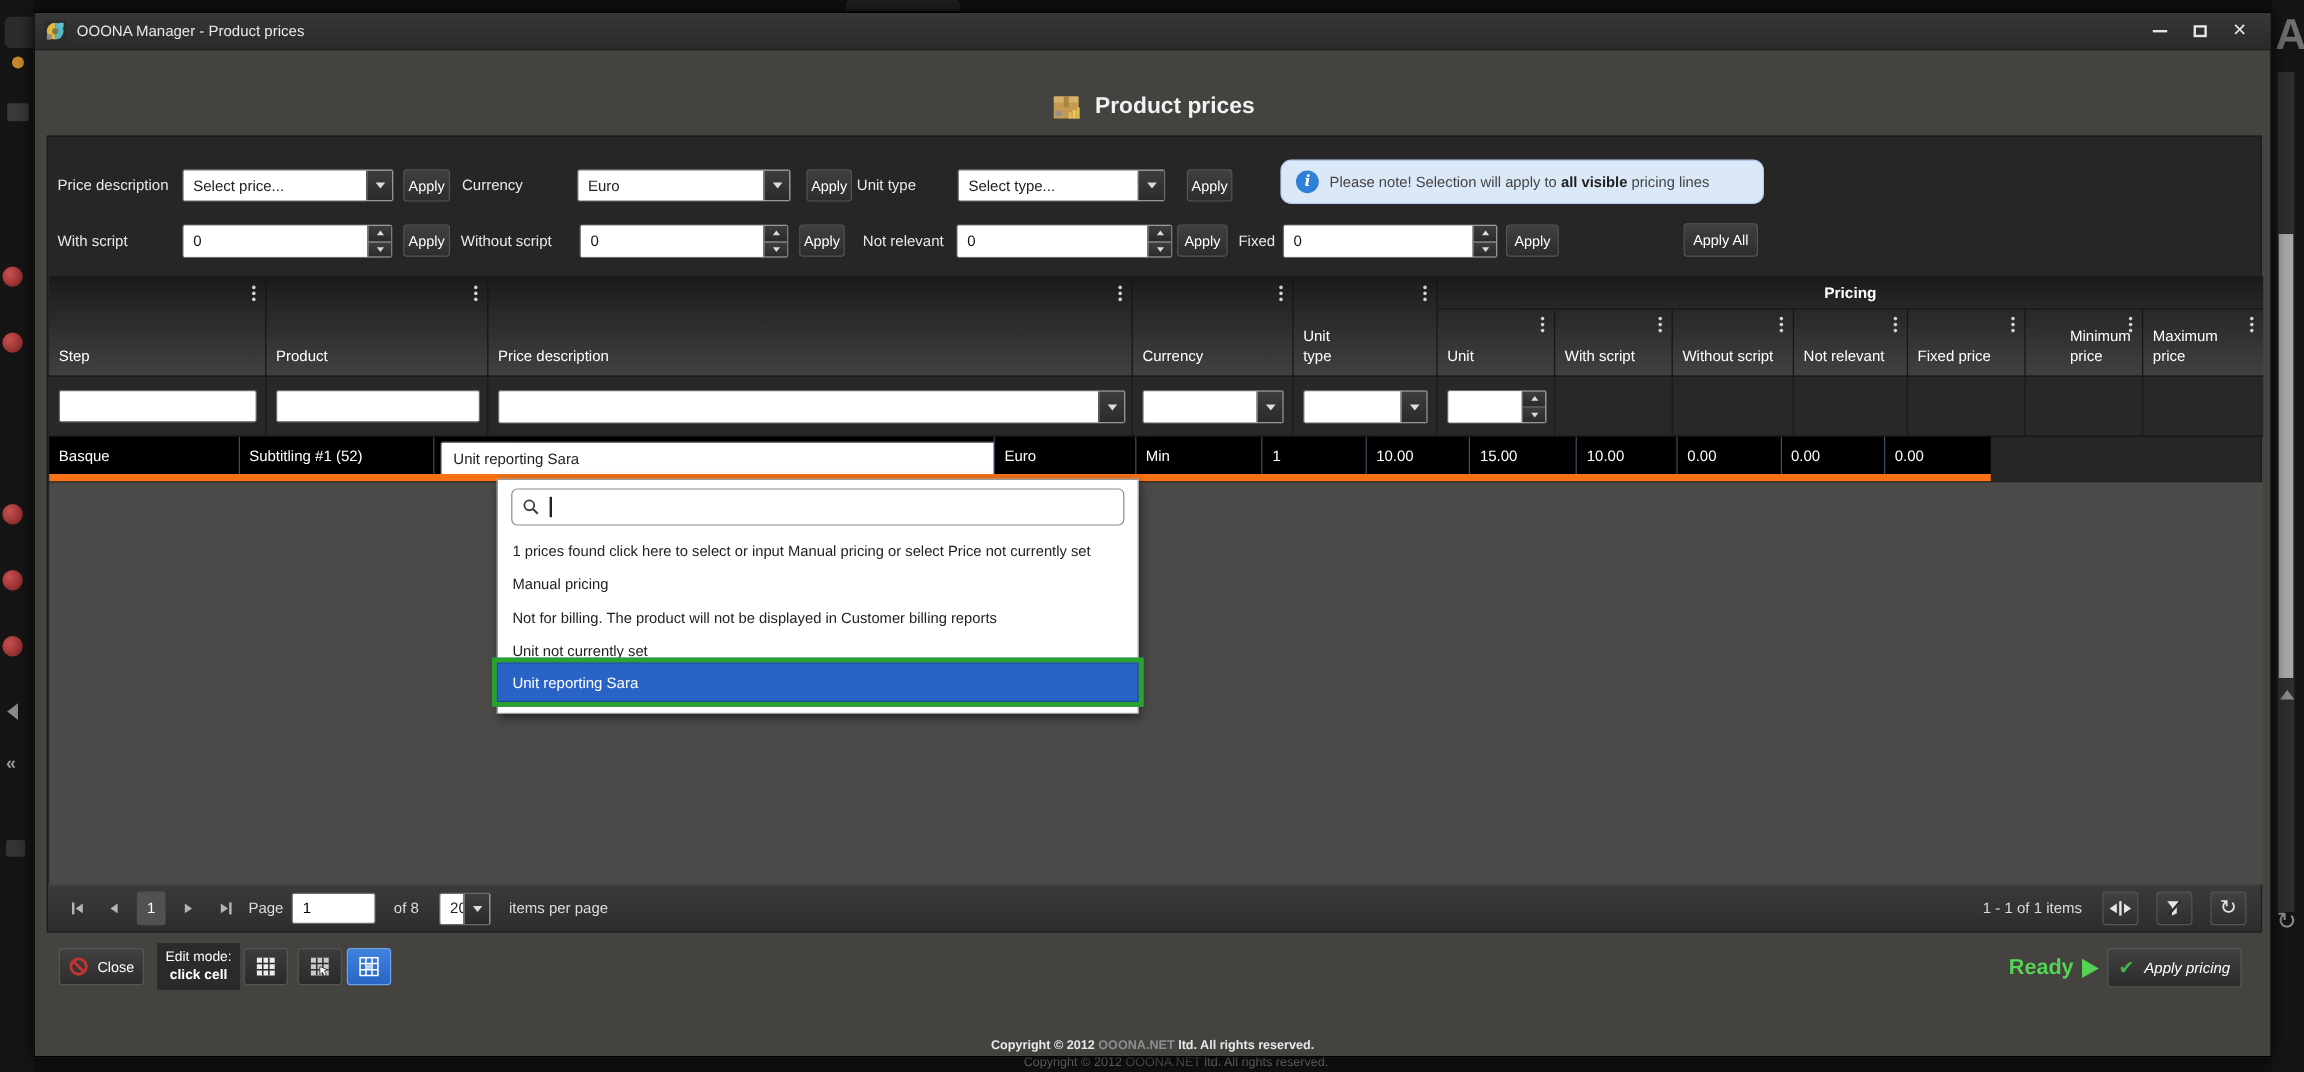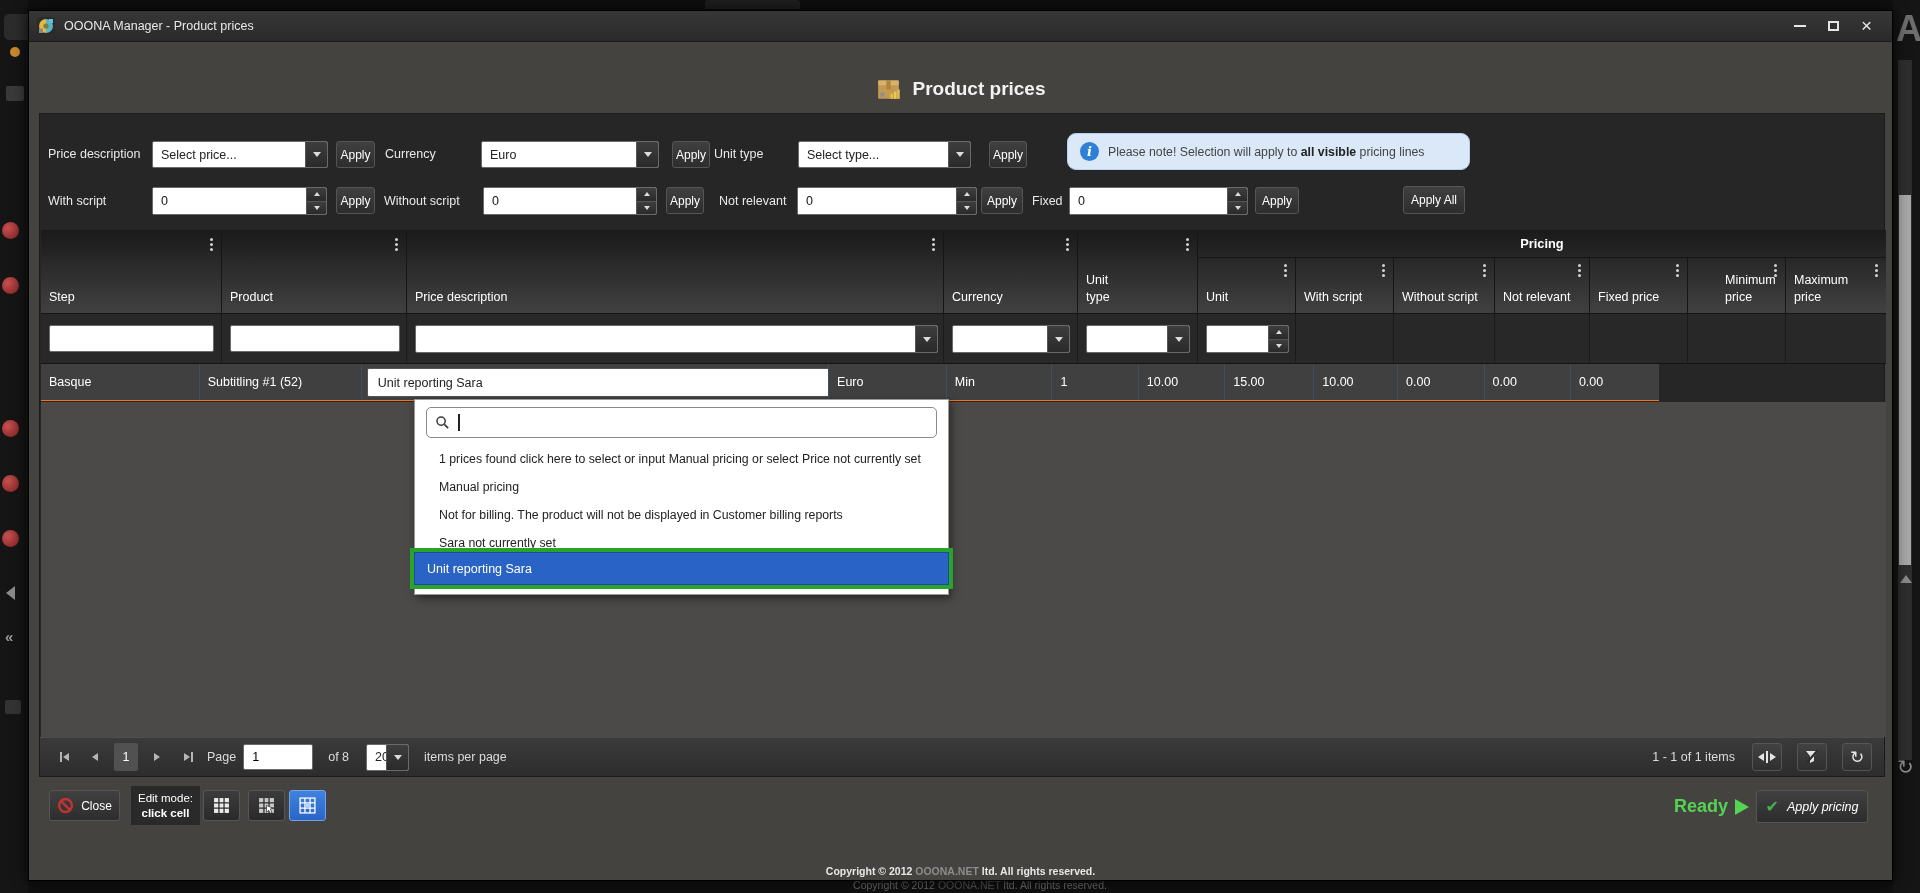--- a/index.html
+++ b/index.html
@@ -24,21 +24,21 @@
   .spin .btns > div { flex:1; background:linear-gradient(#3e3e3e,#2a2a2a); display:flex; align-items:center; justify-content:center; }
   .spin .btns > div + div { border-top:1px solid #555; }
   .kebab { width:3px; height:3px; border-radius:50%; background:#d2d2d2;
     box-shadow:0 5px 0 #d2d2d2, 0 10px 0 #d2d2d2; display:block; }
   .hcell { position:relative; border-right:1px solid #161616; }
   .hlabel { position:absolute; left:8px; bottom:7px; color:#fff; font-size:12.5px; line-height:1.35; }
   .hkebab { position:absolute; top:8px; right:8px; }
   .fcell { position:relative; border-right:1px solid #1a1a1a; }
   .dcell { border-right:1px solid #3c4f63; color:#fff; font-size:12.5px; display:flex; align-items:center;
     padding-left:8px; white-space:nowrap; overflow:hidden; position:relative; }
-  .ditem { position:absolute; left:12px; right:8px; color:#222; font-size:12.3px; white-space:nowrap; overflow:hidden;margin-left:12px; }
+  .ditem { position:absolute; left:12px; right:8px; color:#222; font-size:12.3px; white-space:nowrap; overflow:hidden; }
   .navbtn { width:24px; height:26px; display:flex; align-items:center; justify-content:center; gap:1px; }
   .tri-l { width:0; height:0; border-right:6px solid #b5b5b5; border-top:4.5px solid transparent; border-bottom:4.5px solid transparent; }
   .tri-r { width:0; height:0; border-left:6px solid #b5b5b5; border-top:4.5px solid transparent; border-bottom:4.5px solid transparent; }
   .vbar { width:2px; height:10px; background:#b5b5b5; }
   .ptext { color:#dcdcdc; font-size:12.5px; white-space:nowrap; }
   .iconbtn { width:30px; height:28px; border-radius:3px; background:linear-gradient(#424242,#2f2f2f);
     border:1px solid #555; display:flex; align-items:center; justify-content:center; gap:2px; }
   .gridbtn { width:37px; height:31px; border-radius:3px; background:linear-gradient(#3c3c3c,#2a2a2a);
     border:1px solid #565656; display:flex; align-items:center; justify-content:center; }
 </style>
@@ -307,21 +307,21 @@
         </div>
       </div>
       <div class="fcell" style="width:98px;"></div>
       <div class="fcell" style="width:101px;"></div>
       <div class="fcell" style="width:95px;"></div>
       <div class="fcell" style="width:98px;"></div>
       <div class="fcell" style="width:98px;"></div>
       <div class="fcell" style="width:100px;border-right:none;"></div>
     </div>
 
-    <div class="abs" style="left:1px;top:250px;width:1618px;height:37px;background:#404040;display:flex;border-bottom:1px solid #f97316;">
+    <div class="abs" style="left:1px;top:250px;width:1618px;height:37px;background:#000000;display:flex;border-bottom:6px solid #f97316;">
       <div class="dcell" style="width:181px;">Basque</div>
       <div class="dcell" style="width:185px;">Subtitling #1 (52)</div>
       <div class="dcell" style="width:537px;padding:0;">
         <div class="combo" style="position:absolute;left:5px;top:4px;width:528px;height:29px;border-color:#555;">
           <span class="txt" style="padding-left:10px;">Unit reporting Sara</span>
           <span class="dd">
               <span class="tri-dn"></span>
             </span>
         </div>
       </div>
@@ -387,21 +387,21 @@
       <svg width="15" height="15" viewBox="0 0 16 16">
         <circle cx="6.5" cy="6.5" r="4.4" fill="none" stroke="#3a3a3a" stroke-width="1.6"></circle>
         <line x1="10" y1="10" x2="14" y2="14" stroke="#3a3a3a" stroke-width="1.8"></line>
       </svg>
       <span style="width:1.5px;height:17px;background:#222;display:block;"></span>
       <input style="flex: 1 1 0%; border: none; outline: none; font-size: 12.5px; min-width: 0px;">
     </div>
     <span class="ditem" style="top:52px;">1 prices found click here to select or input Manual pricing or select Price not currently set</span>
     <span class="ditem" style="top:80px;">Manual pricing</span>
     <span class="ditem" style="top:108px;">Not for billing. The product will not be displayed in Customer billing reports</span>
-    <span class="ditem" style="top:136px;">Sara not currently set</span>
+    <span class="ditem" style="top:136px;">Unit not currently set</span>
     <div style="position:absolute;left:-5px;right:-5px;top:148px;height:41px;border:4px solid #2aa32d;background:#2a63c6;box-shadow:inset 0 0 0 1px #1b4a9e;display:flex;align-items:center;">
       <span style="color:#fff;font-size:12.5px;padding-left:13px;">Unit reporting Sara</span>
     </div>
   </div>
 
   <div class="abs btn" style="left:20px;top:779px;width:71px;height:31px;gap:7px;">
     <svg width="17" height="17" viewBox="0 0 18 18">
       <circle cx="9" cy="9" r="6.8" fill="none" stroke="#c03434" stroke-width="2.6"></circle>
       <line x1="4.4" y1="4.4" x2="13.6" y2="13.6" stroke="#c03434" stroke-width="2.6"></line>
     </svg>

